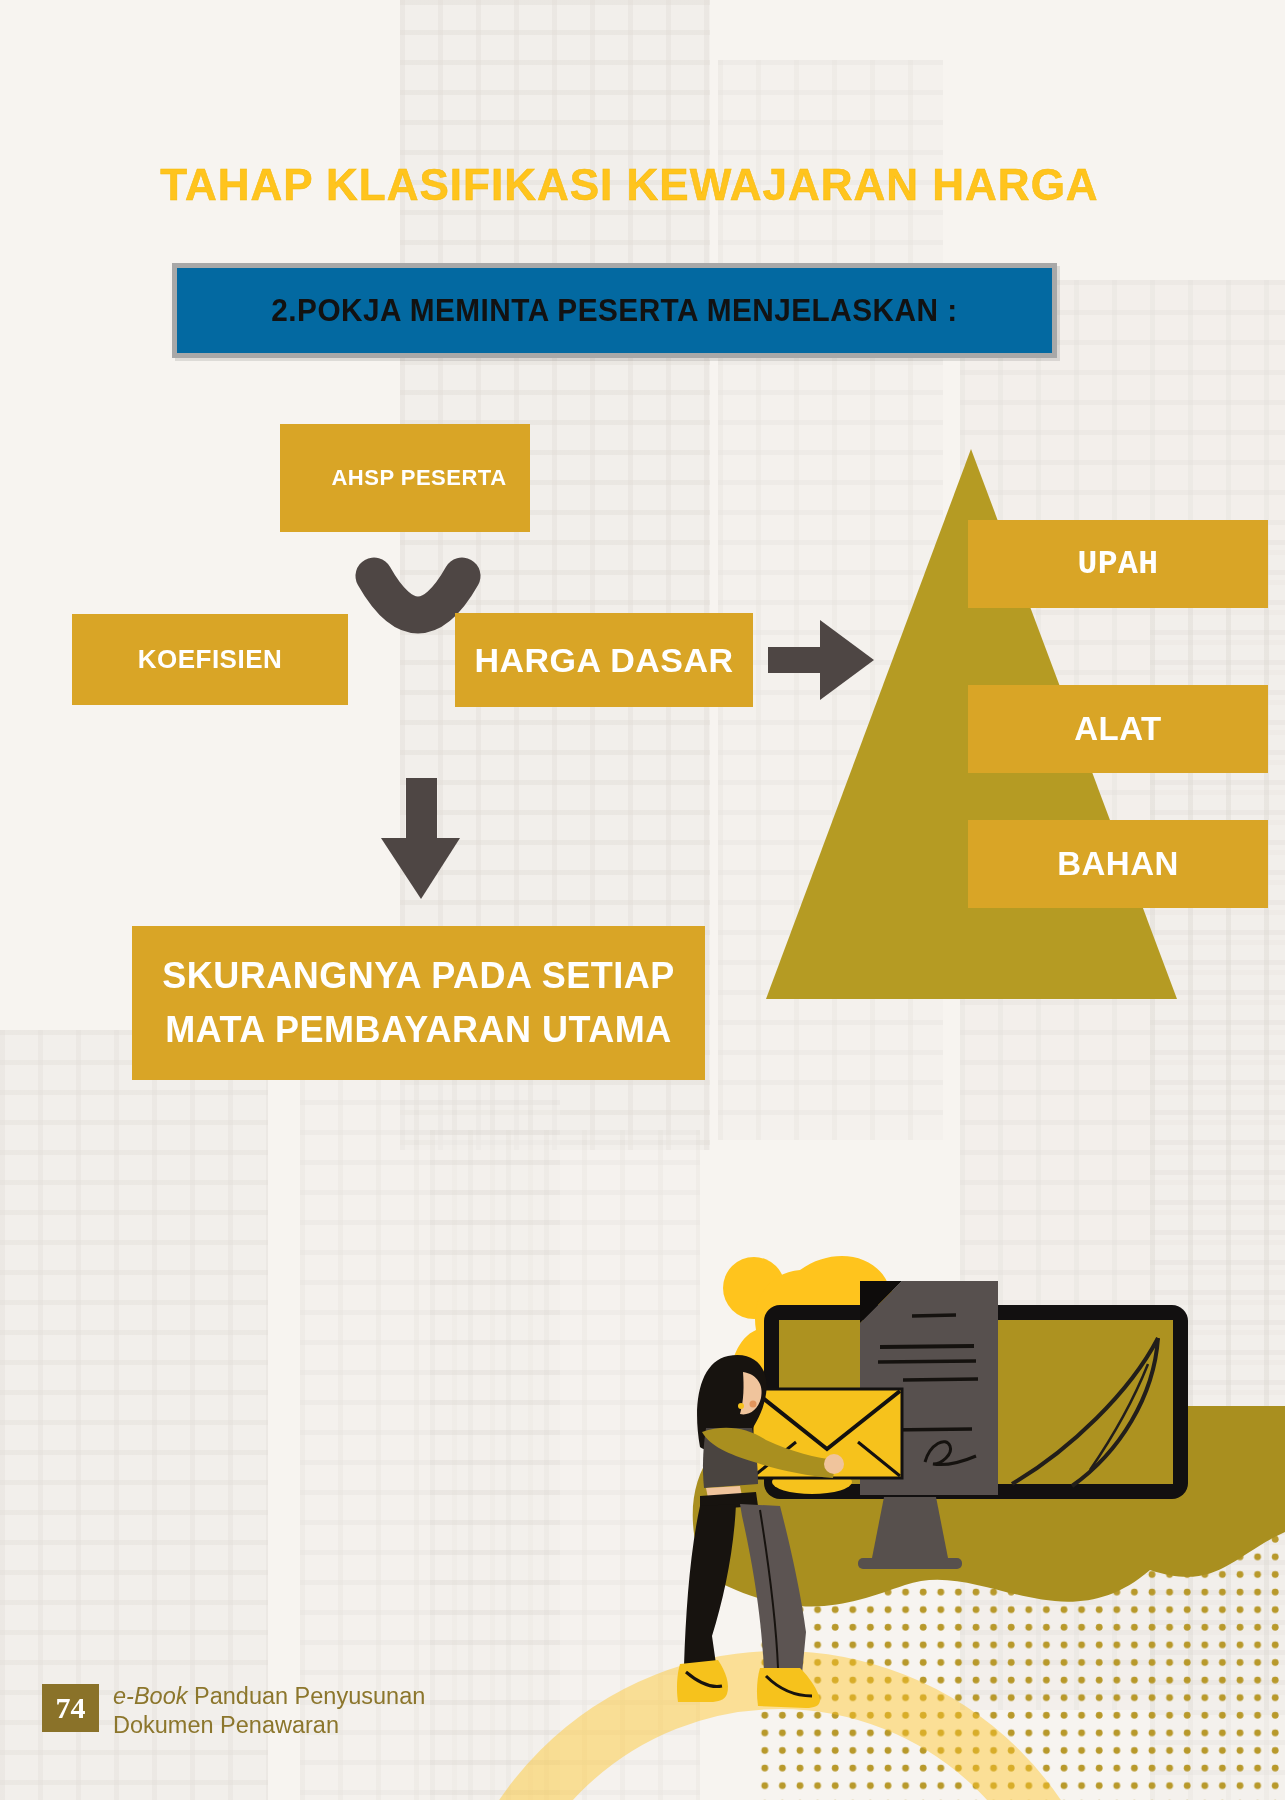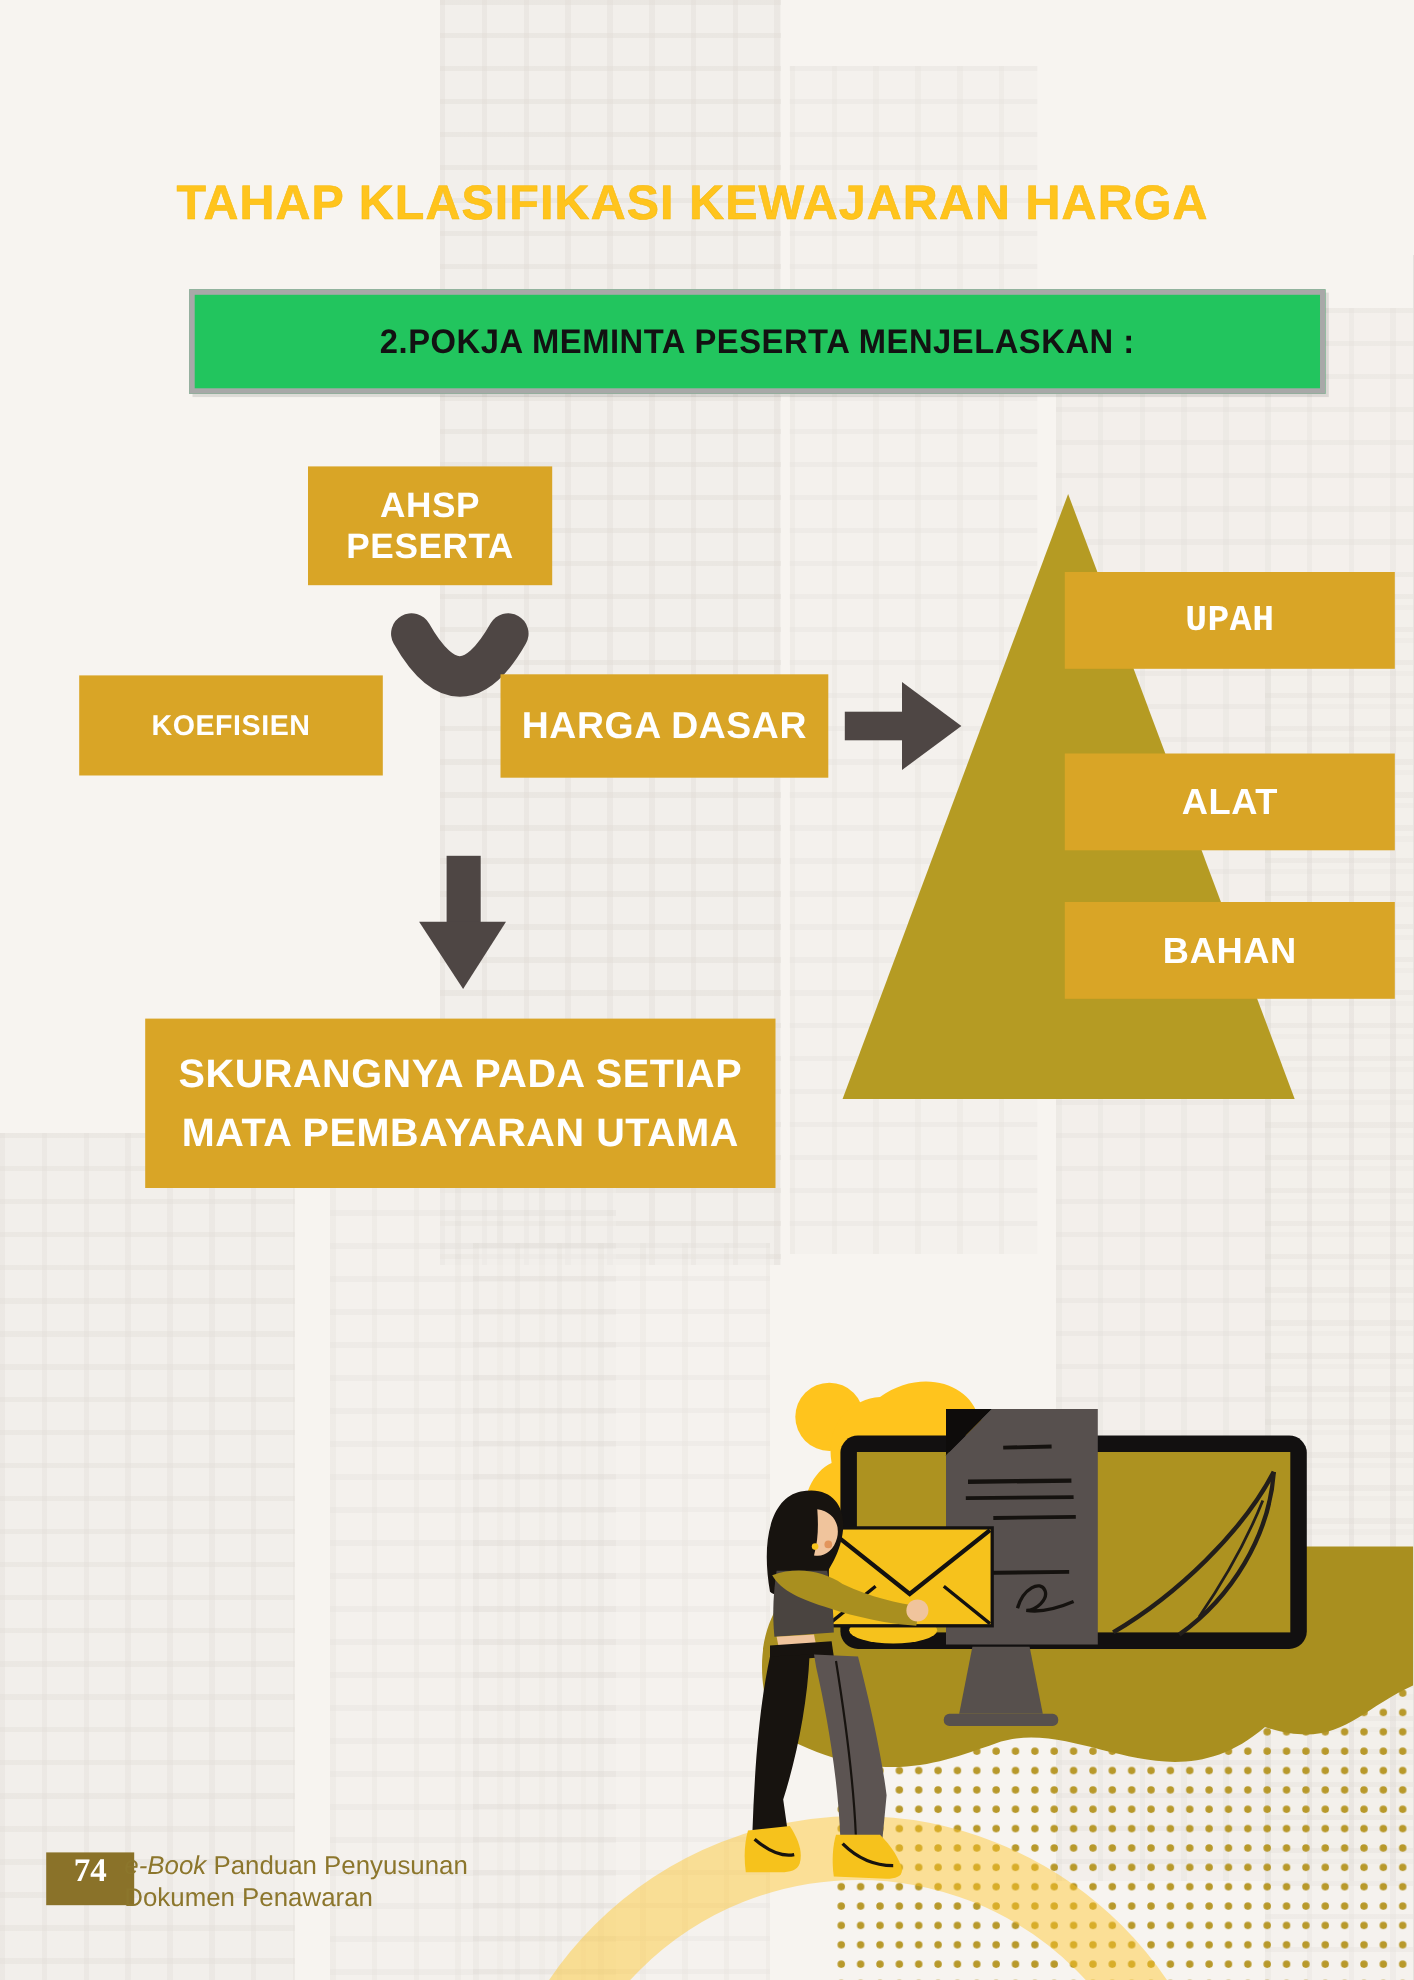--- a/index.html
+++ b/index.html
@@ -22,59 +22,59 @@
   .bldg.light{background-color:#F2EFEB;opacity:.4;}
   
   .title{
     position:absolute;left:0;top:148px;width:1235px;
     text-align:center;
     font-size:44px;font-weight:800;letter-spacing:1px;
     color:#FFC41D;
     -webkit-text-stroke:.5px #F5B90D;
   }
   .banner{
-    position:absolute;left:172px;top:263px;width:1033px;height:95px;
-    background:#22c55e;
+    position:absolute;left:172px;top:263px;width:885px;height:95px;
+    background:#0369a1;
     border:5px solid #A8A8A8;
     box-shadow:3px 3px 0 rgba(0,0,0,.10);
     display:flex;align-items:center;justify-content:center;
     box-sizing:border-box;
   }
   .banner span{
     font-size:31px;font-weight:700;color:#121212;letter-spacing:.5px;
     transform:scaleX(.96);
   }
   
   .node{
     position:absolute;
     background:#D9A526;
     color:#fff;font-weight:700;
     display:flex;align-items:center;justify-content:center;
     text-align:center;
     letter-spacing:.5px;
     z-index:3;
   }
-  .node.ahsp{left:280px;top:424px;width:222px;height:108px;font-size:32px;}
+  .node.ahsp{left:280px;top:424px;width:222px;height:108px;font-size:22px;padding-left:28px;}
   .node.koef{left:72px;top:614px;width:276px;height:91px;font-size:26px;}
   .node.harga{left:455px;top:613px;width:298px;height:94px;font-size:34px;}
   .node.lvl{left:968px;width:300px;height:88px;font-size:33px;}
   .node.lvl.upah{top:520px;font-family:Liberation Mono, monospace;}
   .node.lvl.alat{top:670px;margin-top:15px;}
   .node.lvl.bahan{top:820px;}
   .node.note{
     left:132px;top:926px;width:573px;height:154px;
     font-size:36px;line-height:1.5;box-sizing:border-box;padding:0 30px;
   }
   
   .artlayer{position:absolute;left:0;top:0;z-index:1;}
   
   .pagenum{
-    position:absolute;left:42px;top:1684px;width:80px;height:48px;
+    position:absolute;left:42px;top:1684px;width:57px;height:48px;
     background:#8A7229;color:#fff;
-    display:flex;align-items:flex-start;justify-content:center;
+    display:flex;align-items:center;justify-content:center;
     font-family:"Liberation Serif", serif;font-weight:700;font-size:30px;
   }
   .footer-text{
     position:absolute;left:113px;top:1682px;
     color:#8C762C;font-size:23.5px;font-weight:500;line-height:1.22;
   }
   .footer-text .it{font-style:italic;}
 </style>
 </head>
 <body>

